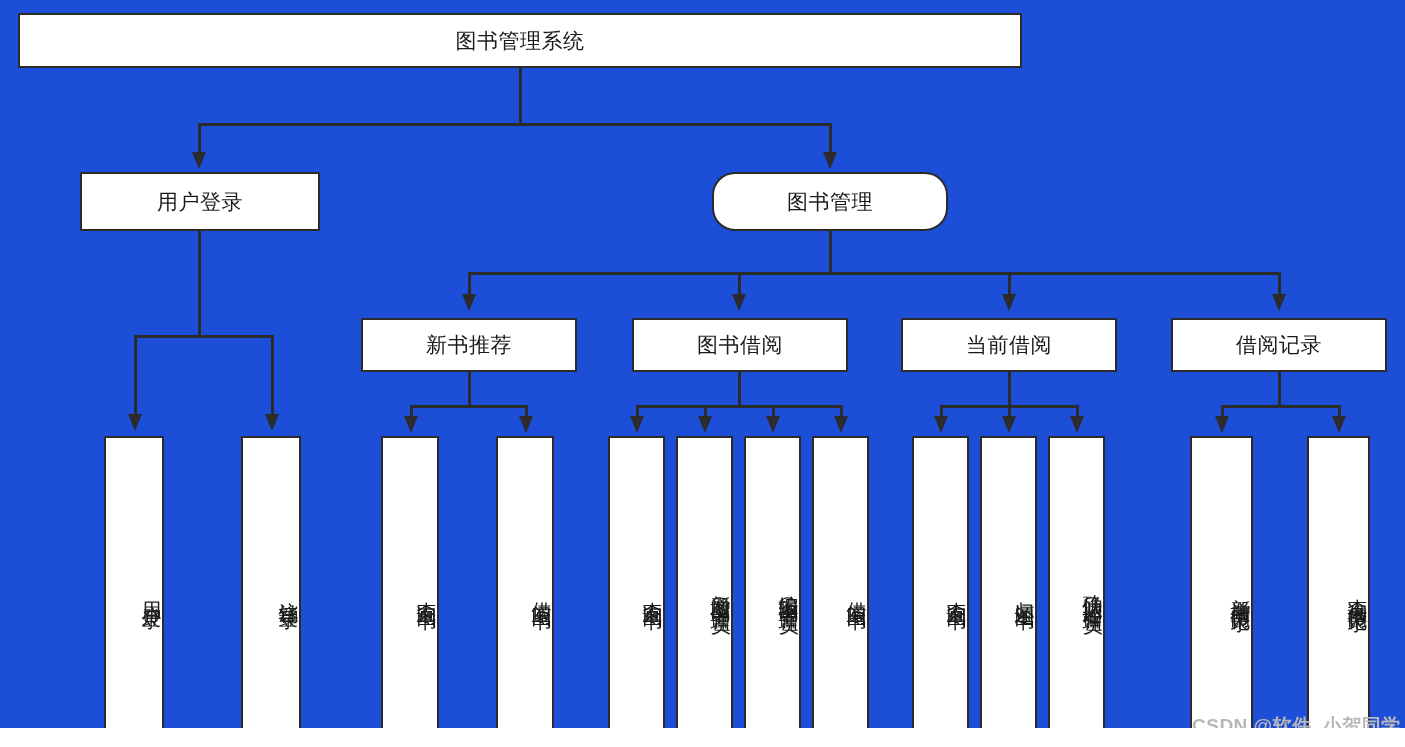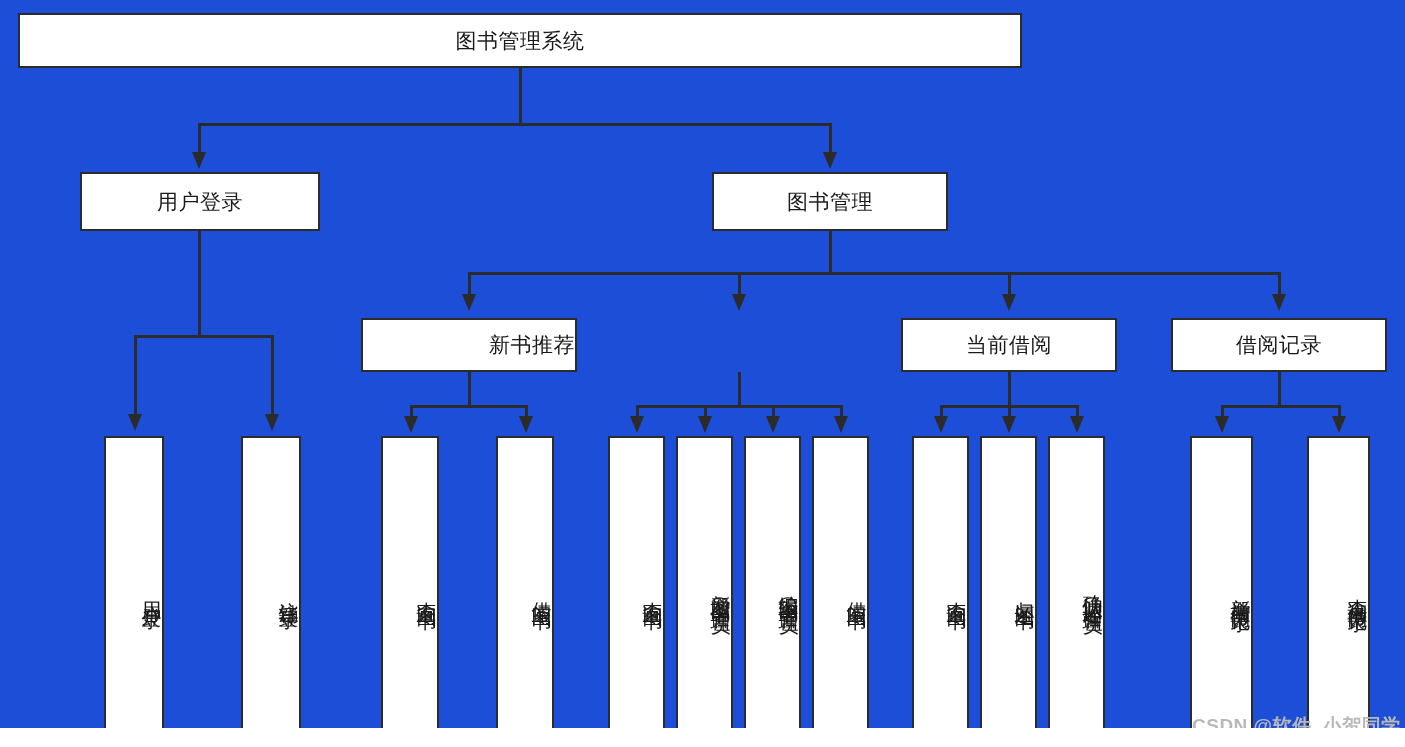--- a/index.html
+++ b/index.html
@@ -79,21 +79,21 @@
 
   <div class="edge v" style="left:198px; top:123px; height:32px;"></div>
   <div class="arrow" style="left:192px; top:152px;"></div>
 
   <div class="edge v" style="left:829px; top:123px; height:32px;"></div>
   <div class="arrow" style="left:823px; top:152px;"></div>
 
   <div class="node horiz" style="left:80px; top:172px; width:240px; height:59px;">
     <span>用户登录</span>
   </div>
-  <div class="node horiz" style="left:712px; top:172px; width:236px; height:59px;">
+  <div class="node horiz" style="left:712px; top:172px; width:236px; height:59px;border-radius:23px;">
     <span>图书管理</span>
   </div>
 
   <div class="edge v" style="left:198px; top:231px; height:104px;"></div>
   <div class="edge h" style="left:134px; top:335px; width:139px;"></div>
   <div class="edge v" style="left:134px; top:335px; height:82px;"></div>
   <div class="arrow" style="left:128px; top:414px;"></div>
   <div class="edge v" style="left:271px; top:335px; height:82px;"></div>
   <div class="arrow" style="left:265px; top:414px;"></div>
 
@@ -105,22 +105,25 @@
 
   <div class="edge v" style="left:738px; top:272px; height:25px;"></div>
   <div class="arrow" style="left:732px; top:294px;"></div>
 
   <div class="edge v" style="left:1008px; top:272px; height:25px;"></div>
   <div class="arrow" style="left:1002px; top:294px;"></div>
 
   <div class="edge v" style="left:1278px; top:272px; height:25px;"></div>
   <div class="arrow" style="left:1272px; top:294px;"></div>
 
-  <div class="node horiz" style="left:361px; top:318px; width:216px; height:54px;justify-content:flex-end;">
+  <div class="node horiz" style="left:361px; top:318px; width:216px; height:54px;">
     <span>新书推荐</span>
+  </div>
+  <div class="node horiz" style="left:632px; top:318px; width:216px; height:54px;">
+    <span>图书借阅</span>
   </div>
   <div class="node horiz" style="left:1171px; top:318px; width:216px; height:54px;">
     <span>借阅记录</span>
   </div>
   <div class="node horiz" style="left:901px; top:318px; width:216px; height:54px;">
     <span>当前借阅</span>
   </div>
 
   <div class="edge v" style="left:468px; top:372px; height:33px;"></div>
   <div class="edge h" style="left:410px; top:405px; width:117px;"></div>

